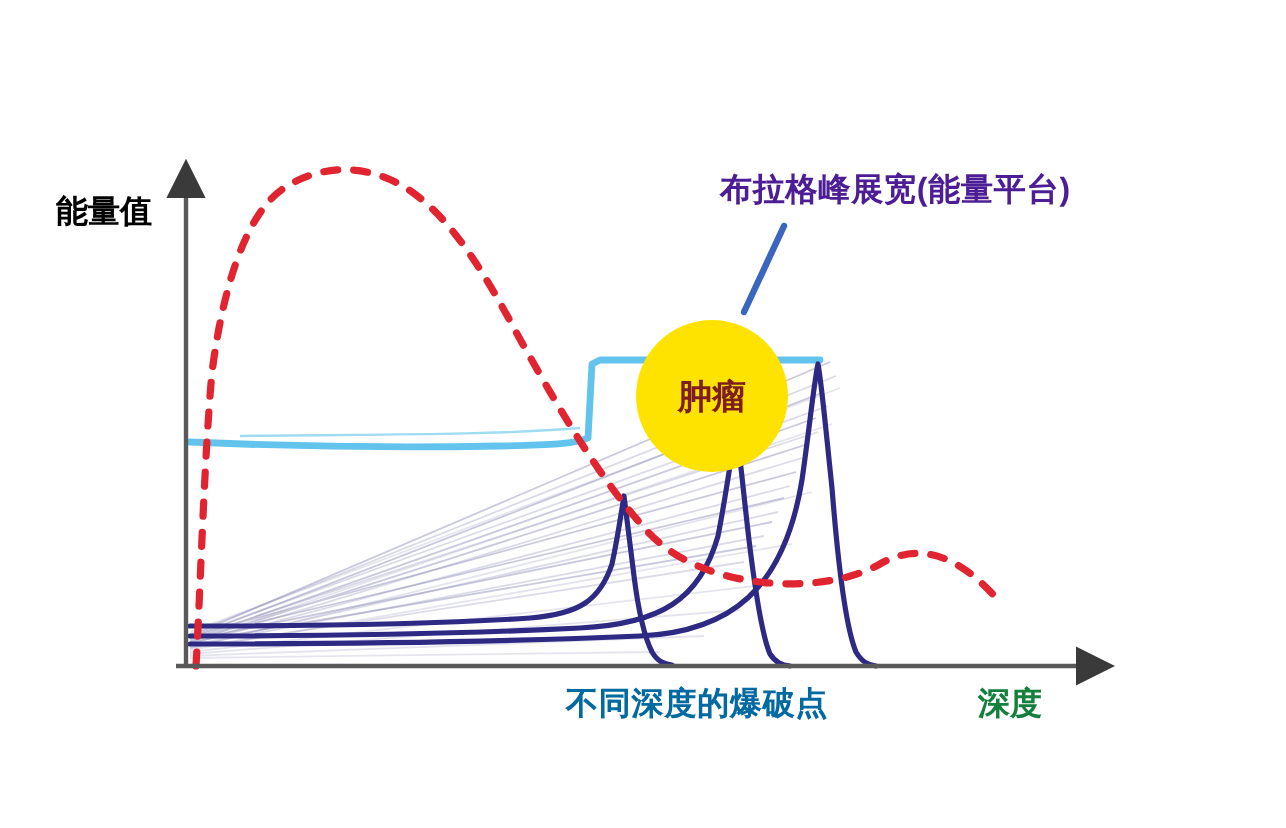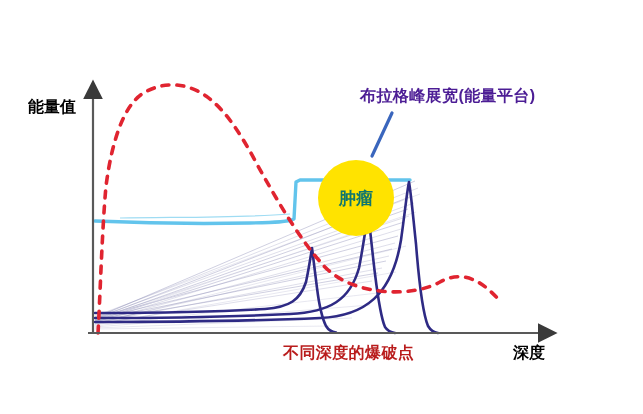--- a/index.html
+++ b/index.html
@@ -3,25 +3,25 @@
 <meta charset="utf-8">
 <style>
   html,body{margin:0;padding:0;background:#ffffff;}
   body{width:643px;height:414px;overflow:hidden;font-family:"Liberation Sans","DejaVu Sans",sans-serif;}
   #stage{position:relative;width:643px;height:414px;background:#fff;}
   #plot{position:absolute;left:0;top:0;width:643px;height:414px;}
   .lbl{position:absolute;white-space:nowrap;line-height:1;}
   #xray-label{left:108px;top:42px;font-size:17px;color:#b01622;font-weight:600;letter-spacing:0.5px;}
   #sobp-label{left:360px;top:88px;font-size:16px;color:#4c1d95;font-weight:600;letter-spacing:0.4px;}
   #y-axis-label{left:28px;top:99px;font-size:16px;color:#000000;font-weight:600;}
-  #x-axis-label{left:513px;top:345px;font-size:16px;color:#000000;font-weight:600;}
-  #burst-label{left:283px;top:345px;font-size:16px;color:#b91c1c;font-weight:600;letter-spacing:0.4px;text-align:center;}
+  #x-axis-label{left:489px;top:345px;font-size:16px;color:#15803d;font-weight:600;}
+  #burst-label{left:283px;top:345px;font-size:16px;color:#0369a1;font-weight:600;letter-spacing:0.4px;text-align:center;}
   #tumor-label{position:absolute;left:318px;top:160px;width:76px;height:76px;border-radius:50%;
       background:#ffe300;display:flex;align-items:center;justify-content:center;}
-  #tumor-text{font-size:17px;color:#0f766e;font-weight:600;}
+  #tumor-text{font-size:17px;color:#7f1d1d;font-weight:600;}
 </style>
 </head>
 <body>
 
 <div id="stage">
 
   <svg id="plot" viewBox="0 0 643 414">
     <defs>
       <marker id="ah" markerWidth="9" markerHeight="9" refX="1" refY="4.5" orient="auto">
         <path d="M0,0 L9,4.5 L0,9 z" fill="#3a3a3a"></path>

